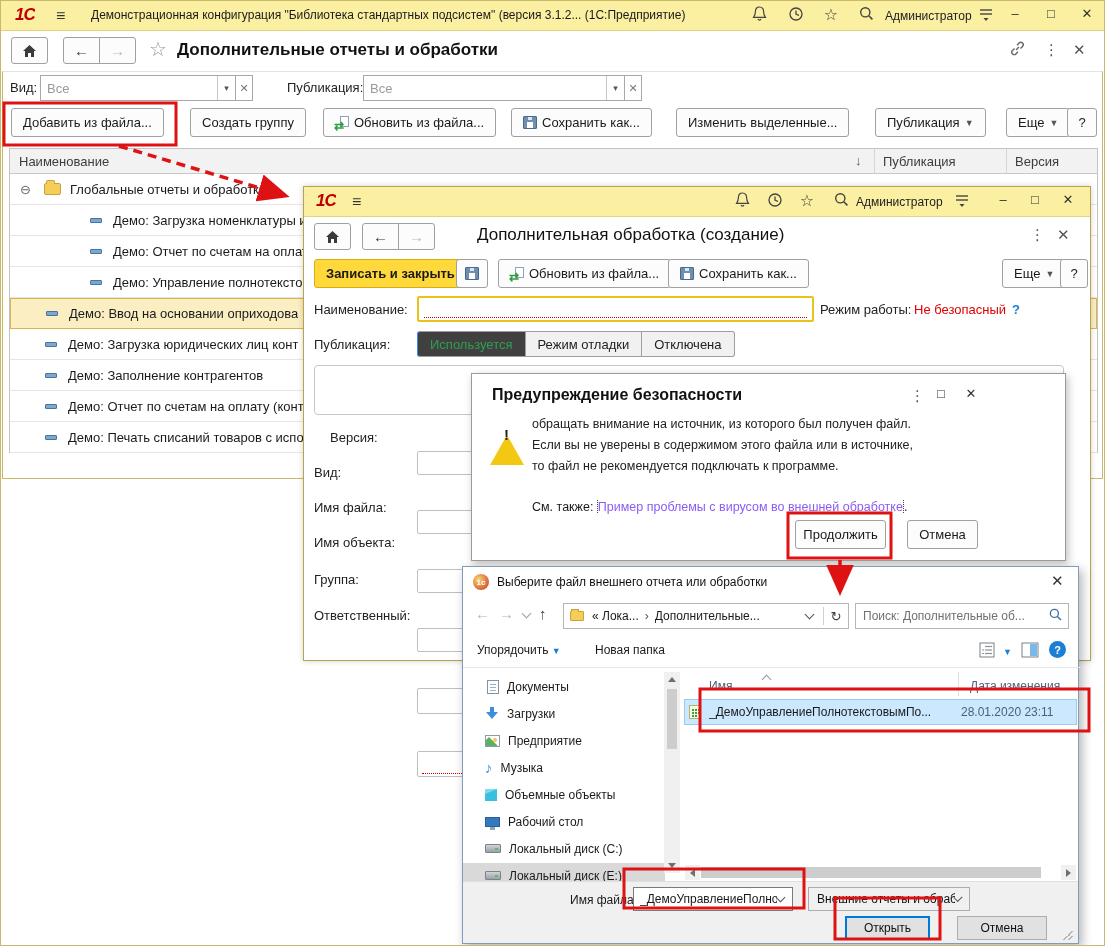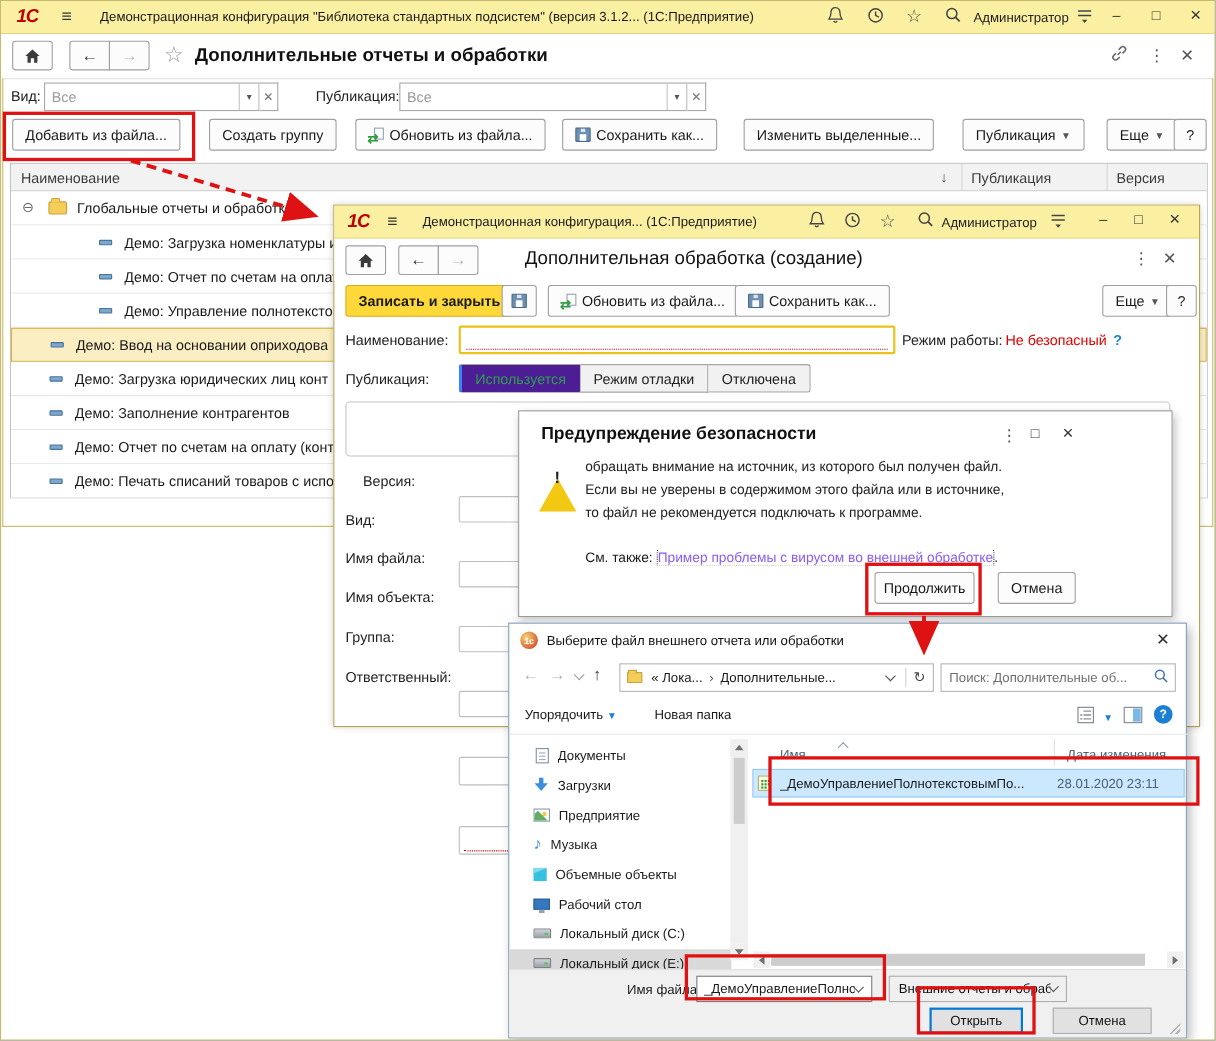--- a/index.html
+++ b/index.html
@@ -54,21 +54,21 @@
 
   
   .ew { background:#fff; border:1px solid #b8a44e; box-shadow:0 0 6px rgba(0,0,0,.18); }
   .flabel { font-size:13px; color:#222; }
   .finput { background:#fff; border:1px solid #bfbfbf; border-radius:2px; height:24px; position:relative; }
   .req::after { content:""; position:absolute; left:4px; right:4px; bottom:2px; border-bottom:1px dotted #d00000; }
   .nameinput { border:2px solid #e9c21b; border-radius:2px; height:26px; background:#fff; position:relative; }
   .nameinput::after { content:""; position:absolute; left:5px; right:5px; bottom:2px; border-bottom:1px dotted #d00000; }
   .seg { display:inline-flex; height:26px; }
   .seg span { display:inline-flex; align-items:center; padding:0 12px; border:1px solid #9e9e9e; border-left:none; background:#f1f1f1; color:#222; }
-  .seg span:first-child { border-left:3px solid #3b82f6; border-radius:3px 0 0 3px; background:#4c1d95; color:#2f9e4f;text-align:center; }
+  .seg span:first-child { border-left:1px solid #3b82f6; border-radius:3px 0 0 3px; background:#404040; color:#2f9e4f;text-align:center; }
   .seg span:last-child { border-radius:0 3px 3px 0; }
   .comment { border:1px solid #c6c6c6; border-radius:4px; background:#fff; }
   .floppy { width:14px; height:13px; background:#6f8fb0; border:1px solid #4a6a8c; border-radius:1px; position:relative; }
   .floppy::before { content:""; position:absolute; left:3px; top:5px; width:6px; height:6px; background:#fff; }
   .floppy::after { content:""; position:absolute; left:4px; top:0; width:4px; height:3px; background:#dce6f0; }
   .upd-ico { position:relative; width:14px; height:14px; }
   .upd-ico .sheet { position:absolute; right:0; top:0; width:9px; height:11px; background:#fff; border:1px solid #8fa3b8; }
   .upd-ico .arr { position:absolute; left:-1px; bottom:-2px; color:#2f9e3f; font-size:12px; font-weight:bold; line-height:1; }
 
   
@@ -273,21 +273,20 @@
           <span class="nw" style="margin-left:11px;">Демо: Печать списаний товаров с испо</span>
         </div>
       </div>
     </div>
   </section>
 
   <section class="ew abs" style="left:302px;top:185px;width:788px;height:475px;z-index:10;">
     <div class="tbar abs" style="left:0;top:0;width:786px;height:30px;">
       <span class="logo1c abs nw" style="left:12px;top:4px;">1С</span>
       <span class="ham abs" style="left:48px;top:6px;">≡</span>
-      <span class="tbar-title abs nw" style="left:80px;top:7px;max-width:340px;">Демонстрационная конфигурация...  (1С:Предприятие)</span>
       <span class="tico abs" style="left:428px;top:5px;width:20px;">
         <svg width="15" height="16" viewBox="0 0 15 16">
             <path d="M7.5 1 C4.7 1 3.4 3 3.4 5.6 C3.4 9 2.2 10.6 1.6 11.4 L13.4 11.4 C12.8 10.6 11.6 9 11.6 5.6 C11.6 3 10.3 1 7.5 1 Z M6 13 a1.6 1.6 0 0 0 3 0" fill="none" stroke="#444" stroke-width="1.2"></path>
           </svg>
       </span>
       <span class="tico abs" style="left:461px;top:5px;width:20px;">
         <svg width="16" height="16" viewBox="0 0 16 16">
             <circle cx="8" cy="8" r="6" fill="none" stroke="#444" stroke-width="1.3"></circle>
             <path d="M8 4.5 V8 L11 9.5" fill="none" stroke="#444" stroke-width="1.3"></path>
           </svg>

